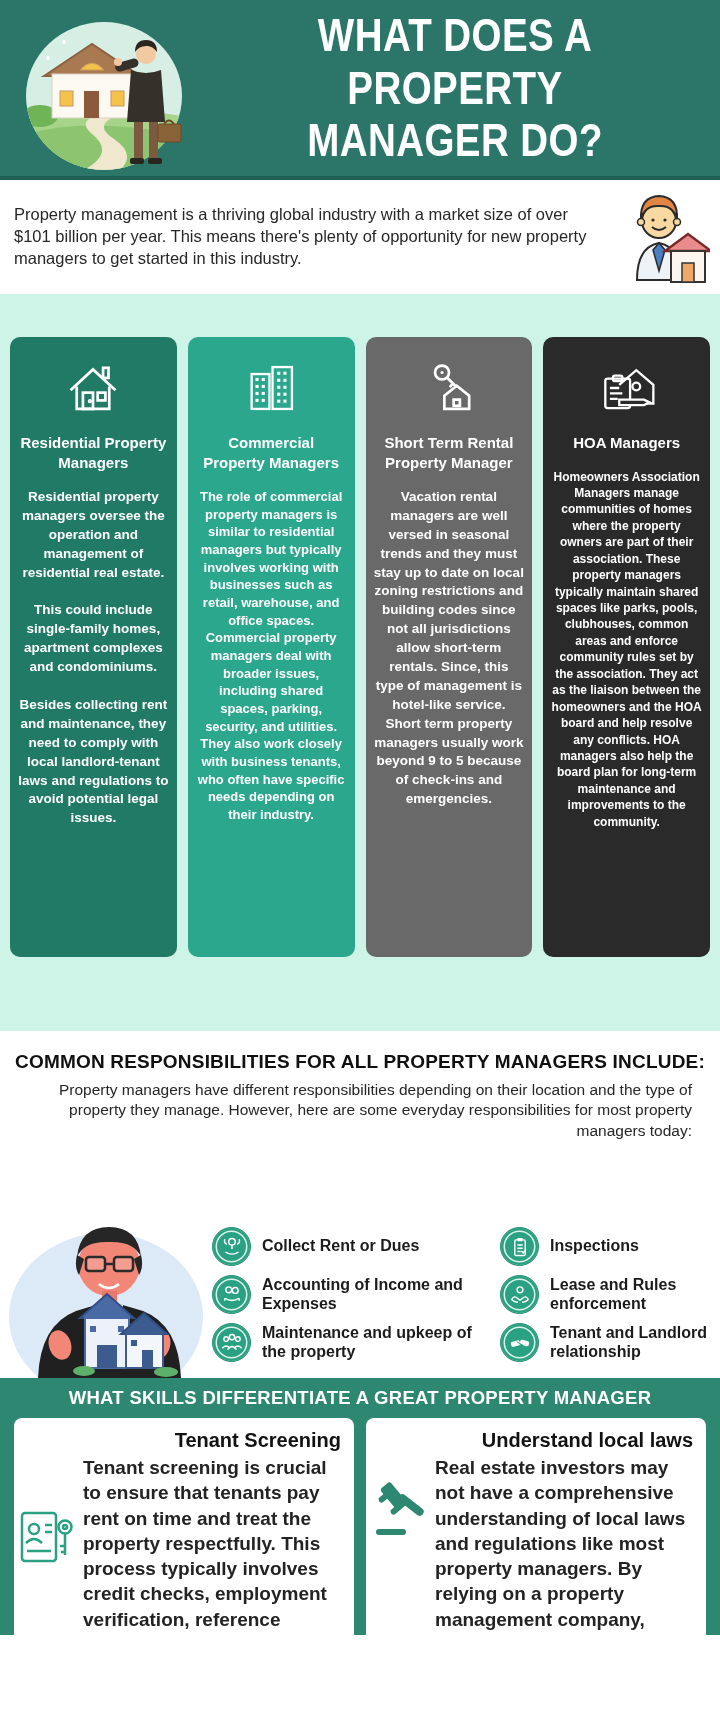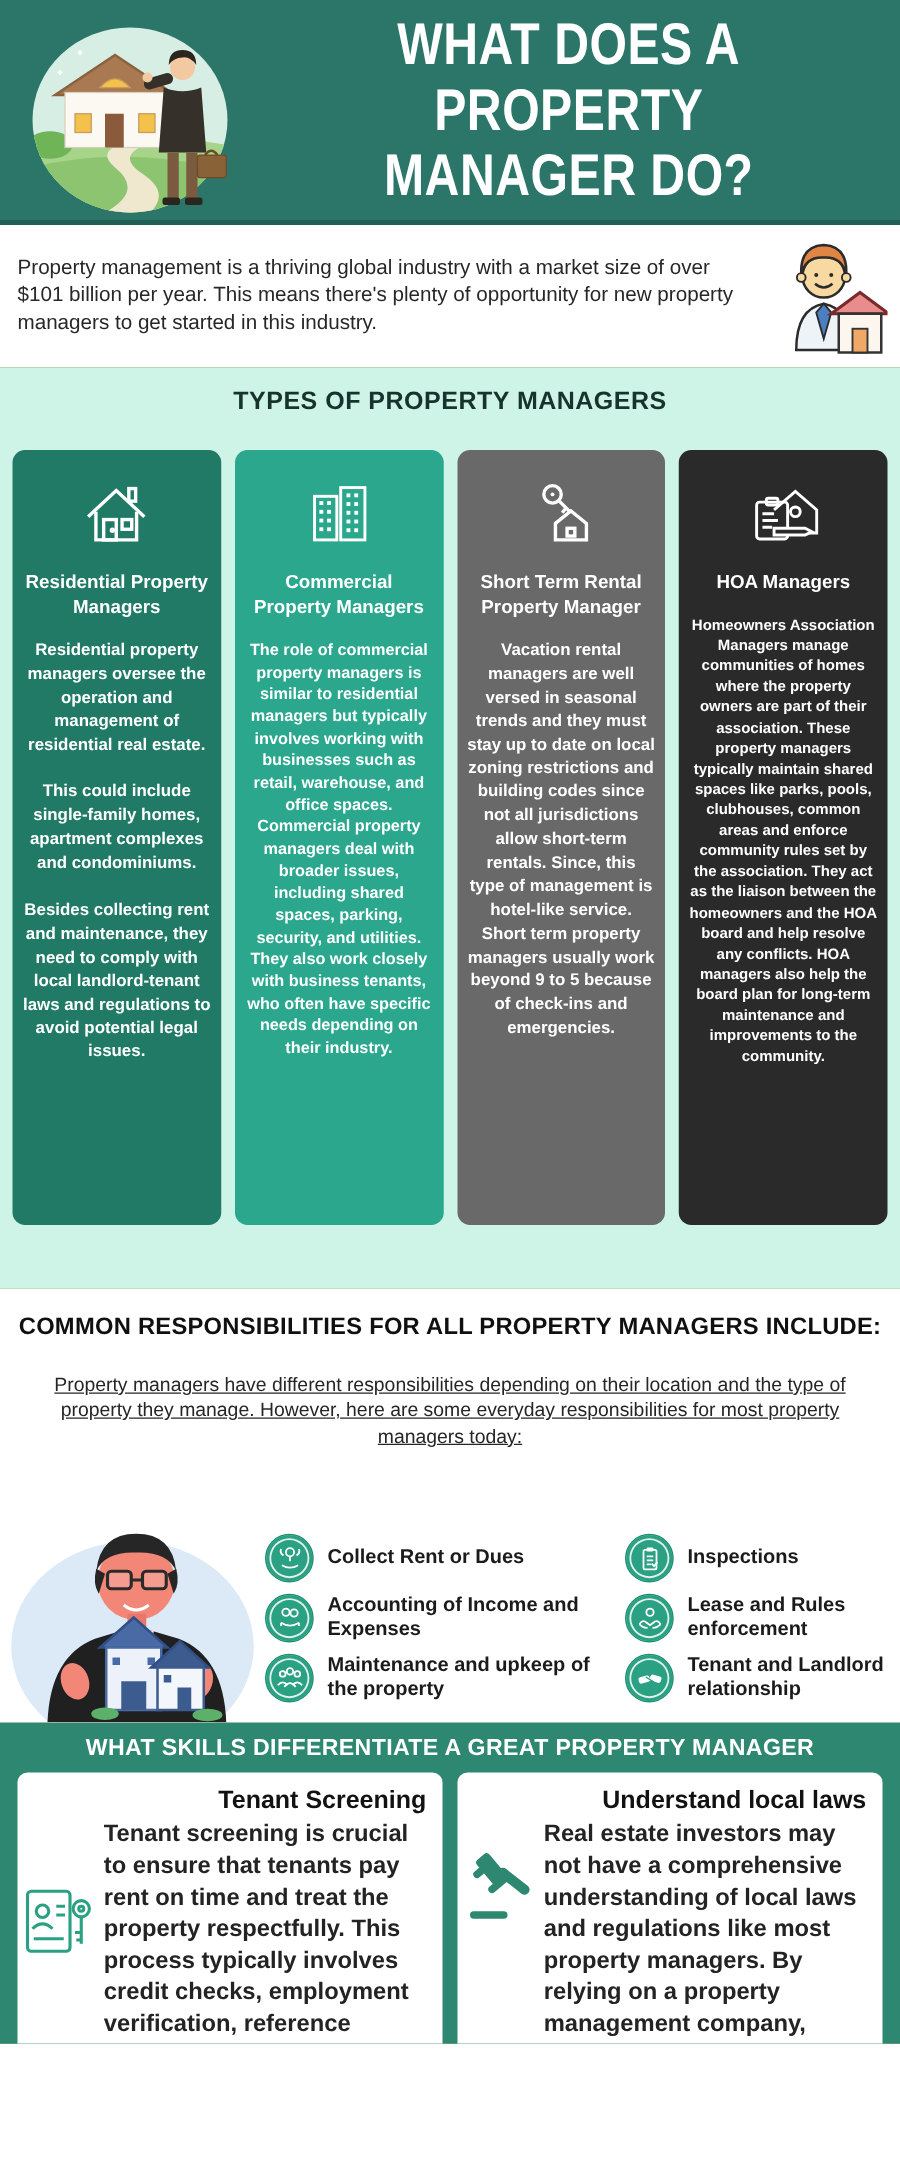--- a/index.html
+++ b/index.html
@@ -33,21 +33,21 @@
   .ticon { height:64px; margin-bottom:12px; }
   .ticon svg { width:66px; height:62px; }
   .tcard-title { font-weight:bold; font-size:15px; line-height:1.3; margin-bottom:16px; }
   .tcard-body p { font-size:13.5px; font-weight:bold; line-height:1.4; margin-bottom:19px; }
   .tcard.commercial .tcard-body p { font-size:13px; line-height:1.36; }
   .tcard.hoa .tcard-body p { font-size:12px; line-height:1.37; }
 
   
   .resp { height:347px; background:#fff; position:relative; padding-top:20px; overflow:hidden; }
   .resp-title { text-align:center; font-size:19px; font-weight:bold; color:#101010; letter-spacing:0.2px; }
-  .resp-desc { width:664px; margin:26px auto 0; text-align:center; font-size:15.5px; line-height:1.32; color:#262626;text-decoration:underline; }
+  .resp-desc { width:664px; margin:7px auto 0; text-align:right; font-size:15.5px; line-height:1.32; color:#262626; }
   .resp-man { position:absolute; left:4px; top:190px; width:212px; height:157px; }
   .resp-grid { position:absolute; left:212px; top:196px; width:500px;
                display:grid; grid-template-columns:288px 212px; row-gap:9px; }
   .resp-item { display:flex; align-items:center; gap:11px; }
   .resp-icon { width:39px; height:39px; min-width:39px; border-radius:50%;
                background:#2ba183; border:1px solid #1f8f72; box-shadow:inset 0 0 0 2.5px #2ba183, inset 0 0 0 4px rgba(255,255,255,.85);
                display:flex; align-items:center; justify-content:center; }
   .resp-icon svg { width:26px; height:26px; }
   .resp-label { font-size:16px; font-weight:bold; color:#1b1b1b; line-height:1.16; }
 
@@ -128,21 +128,20 @@
       <path d="M42 40 Q49 46 56 40" stroke="#2b2b2b" stroke-width="2" fill="none"></path>
       <circle cx="43" cy="33" r="1.6" fill="#2b2b2b"></circle>
         <circle cx="55" cy="33" r="1.6" fill="#2b2b2b"></circle>
       <polygon points="55,64 78,47 101,64" fill="#e98c8c" stroke="#7a2a2a" stroke-width="2.5"></polygon>
       <rect x="61" y="64" width="34" height="31" fill="#fdf6ee" stroke="#333" stroke-width="2"></rect>
       <rect x="72" y="76" width="12" height="19" fill="#f0a868" stroke="#333" stroke-width="1.5"></rect>
     </svg>
   </div>
 
   <div class="types">
-    <div class="types-title">TYPES OF PROPERTY MANAGERS</div>
     <div class="cards">
 
       <div class="tcard residential">
         <div class="ticon">
           <svg viewBox="0 0 80 80" fill="none" stroke="#fff" stroke-width="3.5">
             <rect x="53" y="14" width="7" height="13"></rect>
             <path d="M11 43 L40 16 L69 43"></path>
             <path d="M19 38 L19 67 L61 67 L61 38"></path>
             <rect x="27" y="46" width="13" height="21"></rect>
             <rect x="46" y="46" width="10" height="10"></rect>

